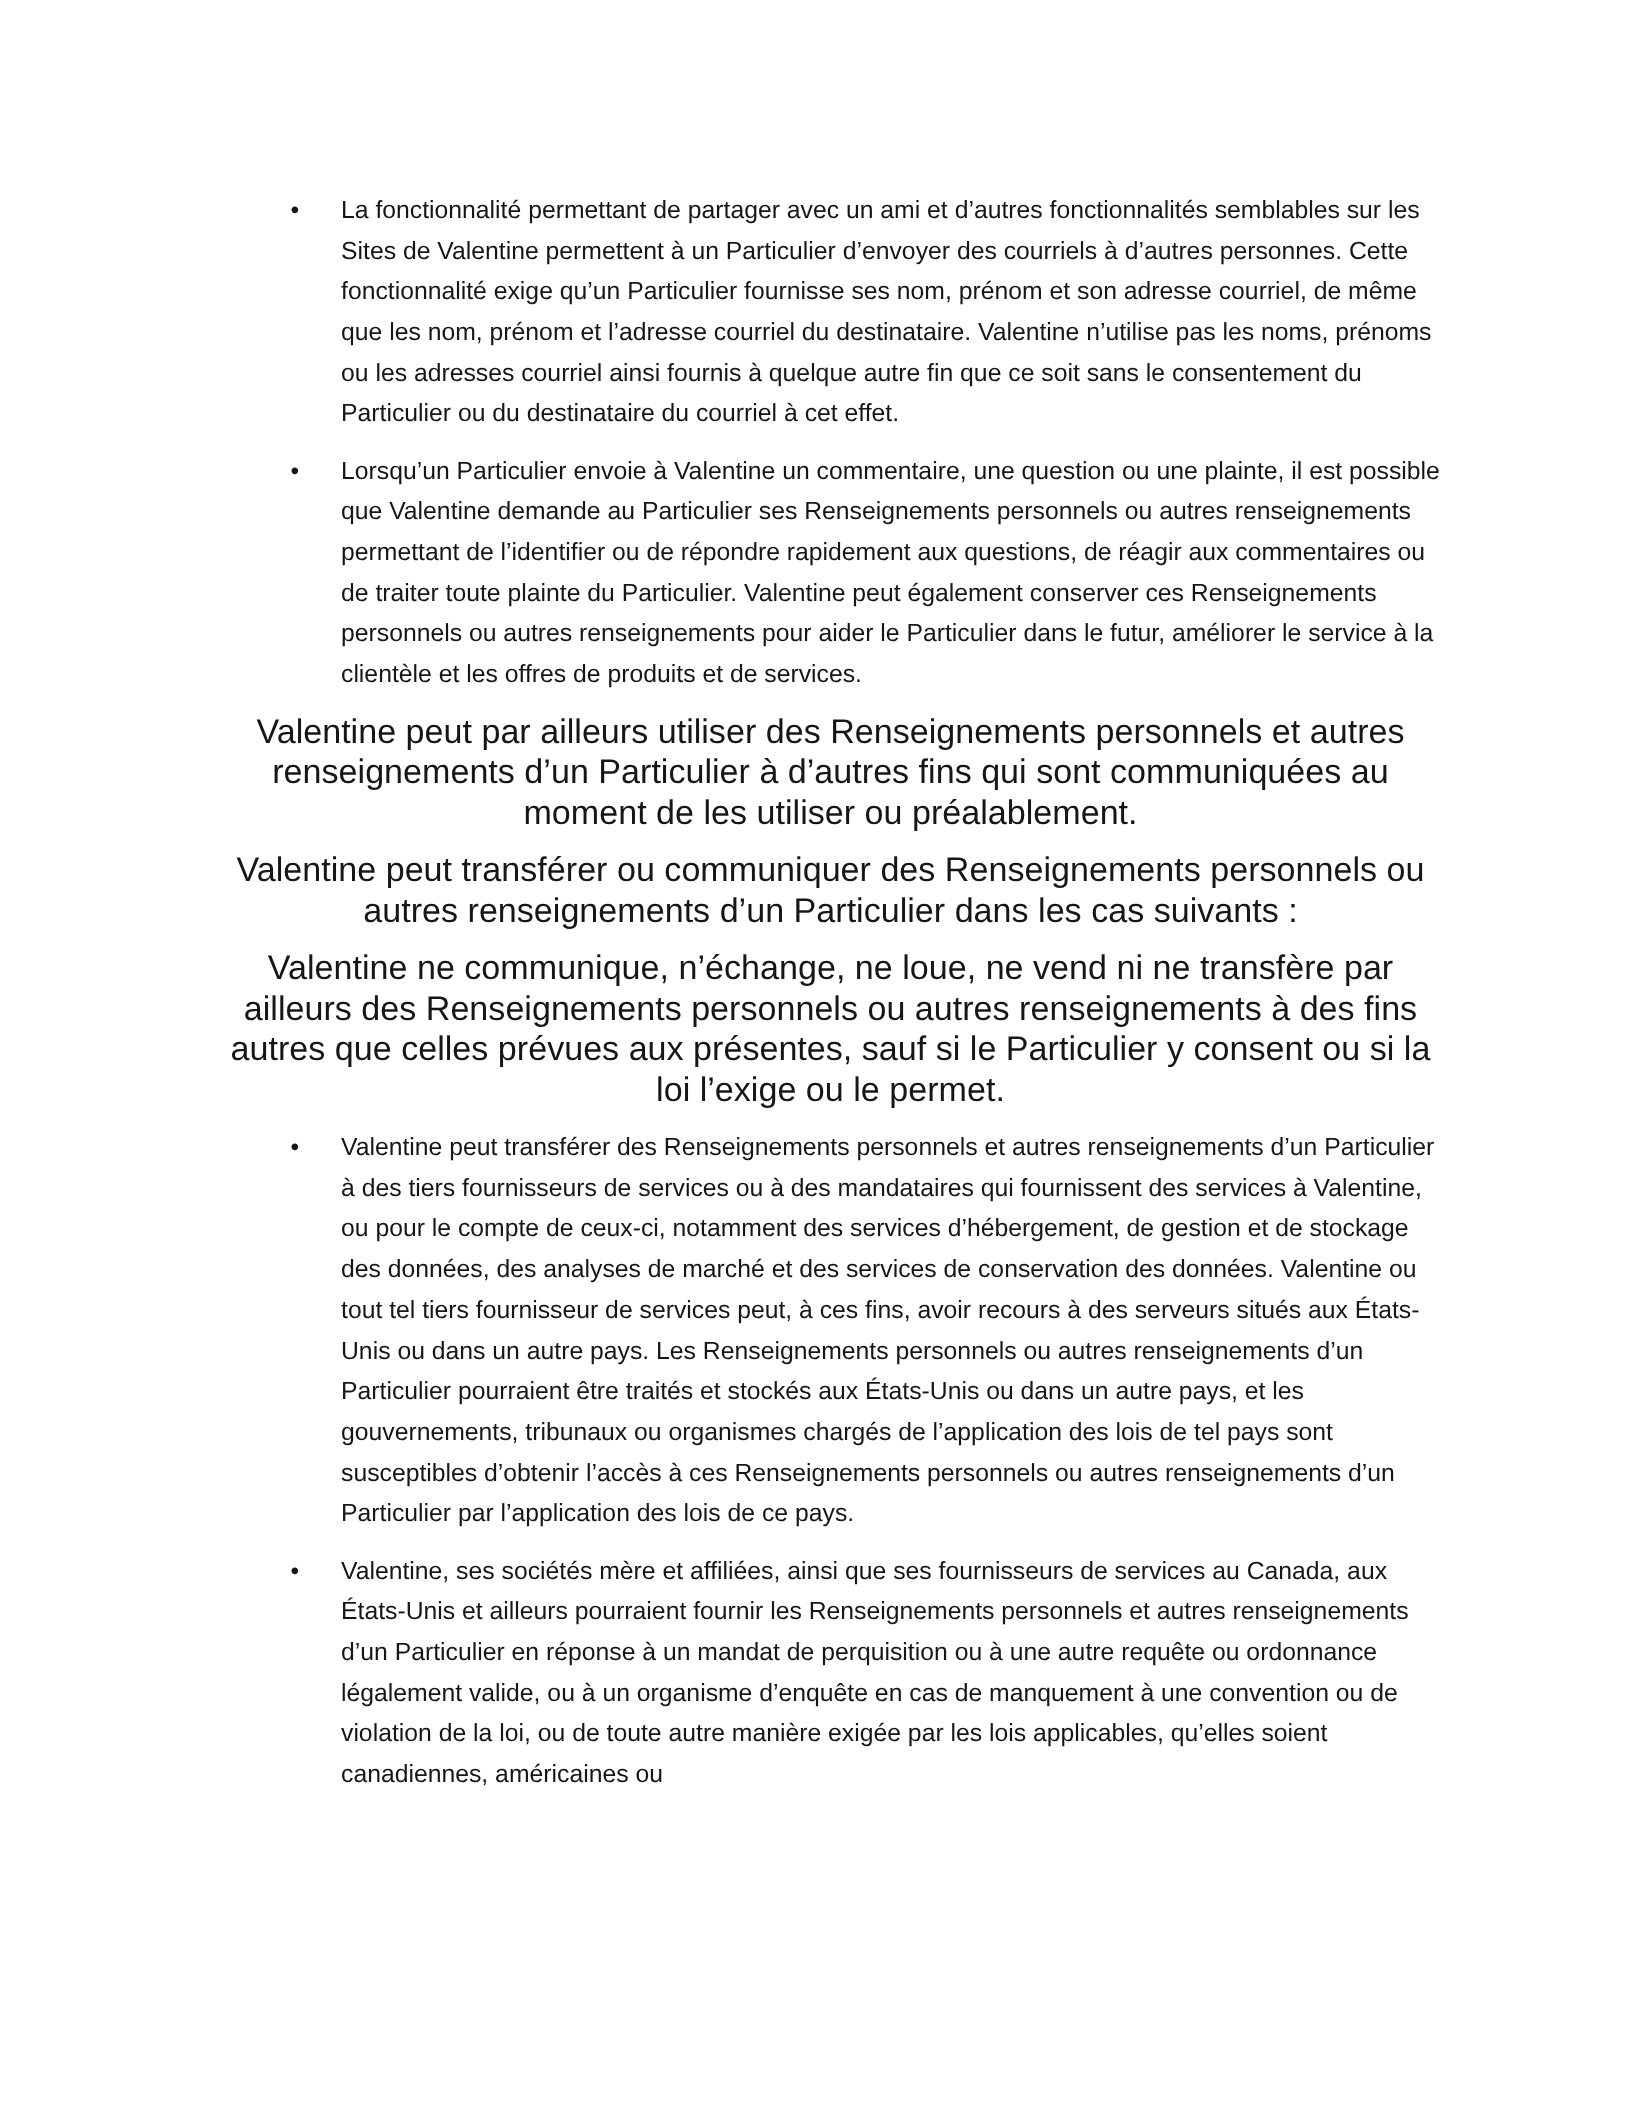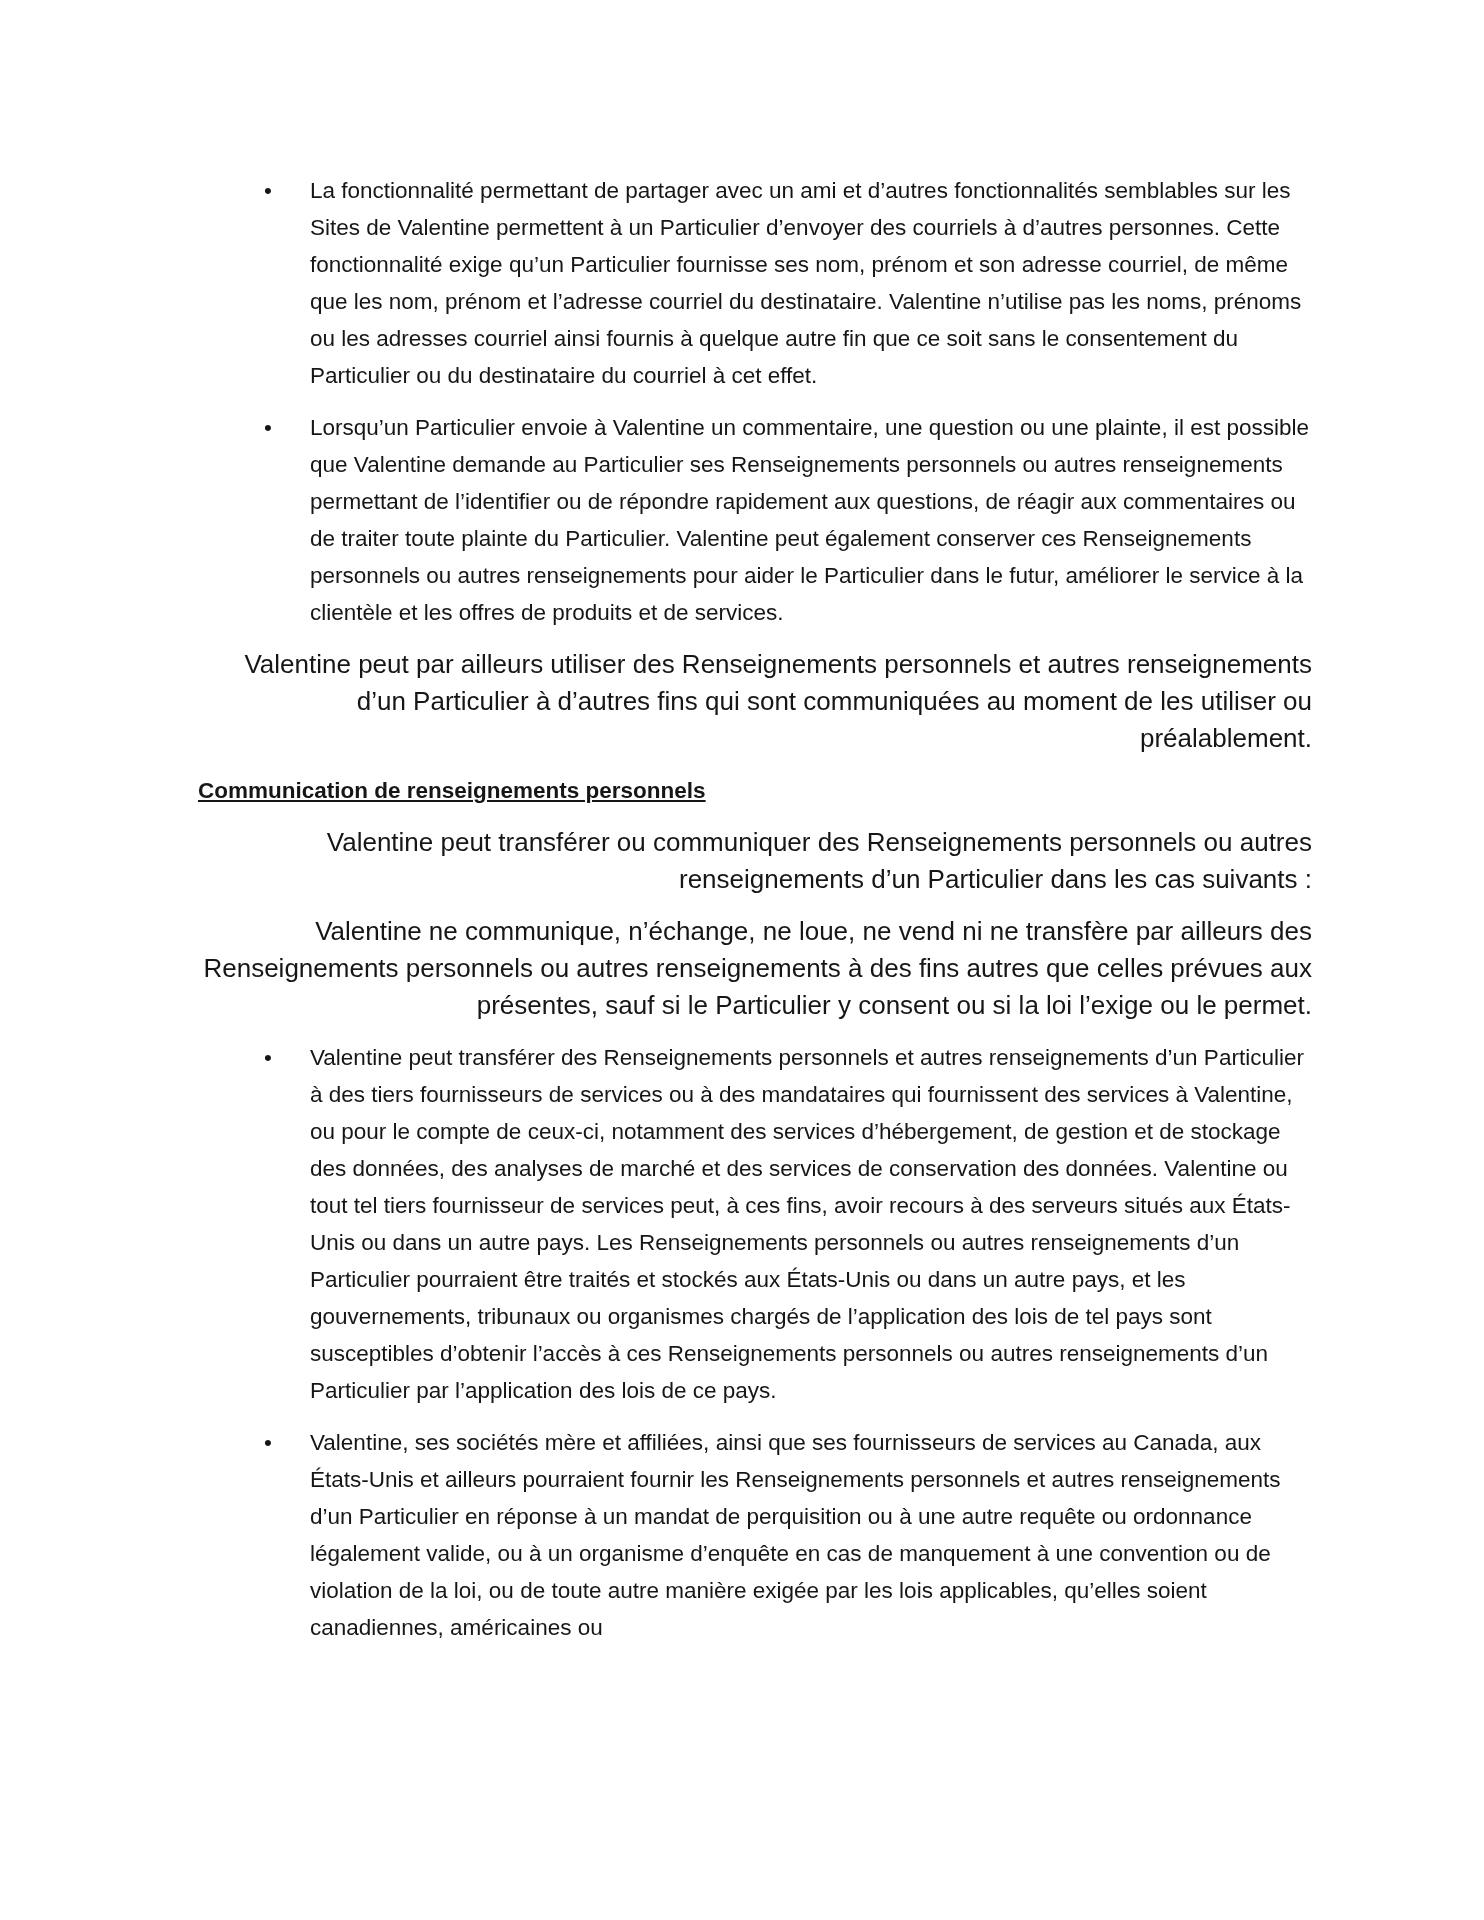--- a/index.html
+++ b/index.html
@@ -15,24 +15,24 @@
     color: #161616;
   }
   .page {
     box-sizing: border-box;
     width: 1484px;
     height: 1920px;
     padding: 172px 172px 0 198px;
     background: #ffffff;
   }
   .para {
-    font-size: 26px;
+    font-size: 31px;
     line-height: 37px;
     margin: 0 0 15px 0;
-    text-align: right;
+    text-align: center;
   }
   .heading {
     font-size: 22.5px;
     line-height: 37px;
     font-weight: bold;
     text-decoration: underline;
     margin: 0 0 15px 0;
   }
   ul.bullets {
     list-style: none;
@@ -65,21 +65,20 @@
       <span>La fonctionnalité permettant de partager avec un ami et d’autres fonctionnalités semblables sur les Sites de Valentine permettent à un Particulier d’envoyer des courriels à d’autres personnes. Cette fonctionnalité exige qu’un Particulier fournisse ses nom, prénom et son adresse courriel, de même que les nom, prénom et l’adresse courriel du destinataire. Valentine n’utilise pas les noms, prénoms ou les adresses courriel ainsi fournis à quelque autre fin que ce soit sans le consentement du Particulier ou du destinataire du courriel à cet effet.</span>
     </li>
     <li>
       <span class="marker">•</span>
       <span>Lorsqu’un Particulier envoie à Valentine un commentaire, une question ou une plainte, il est possible que Valentine demande au Particulier ses Renseignements personnels ou autres renseignements permettant de l’identifier ou de répondre rapidement aux questions, de réagir aux commentaires ou de traiter toute plainte du Particulier. Valentine peut également conserver ces Renseignements personnels ou autres renseignements pour aider le Particulier dans le futur, améliorer le service à la clientèle et les offres de produits et de services.</span>
     </li>
   </ul>
 
   <p class="para">Valentine peut par ailleurs utiliser des Renseignements personnels et autres renseignements d’un Particulier à d’autres fins qui sont communiquées au moment de les utiliser ou préalablement.</p>
 
-  <h2 class="heading">Communication de renseignements personnels</h2>
 
   <p class="para">Valentine peut transférer ou communiquer des Renseignements personnels ou autres renseignements d’un Particulier dans les cas suivants :</p>
 
   <p class="para">Valentine ne communique, n’échange, ne loue, ne vend ni ne transfère par ailleurs des Renseignements personnels ou autres renseignements à des fins autres que celles prévues aux présentes, sauf si le Particulier y consent ou si la loi l’exige ou le permet.</p>
 
   <ul class="bullets">
     <li>
       <span class="marker">•</span>
       <span>Valentine peut transférer des Renseignements personnels et autres renseignements d’un Particulier à des tiers fournisseurs de services ou à des mandataires qui fournissent des services à Valentine, ou pour le compte de ceux-ci, notamment des services d’hébergement, de gestion et de stockage des données, des analyses de marché et des services de conservation des données. Valentine ou tout tel tiers fournisseur de services peut, à ces fins, avoir recours à des serveurs situés aux États-Unis ou dans un autre pays. Les Renseignements personnels ou autres renseignements d’un Particulier pourraient être traités et stockés aux États-Unis ou dans un autre pays, et les gouvernements, tribunaux ou organismes chargés de l’application des lois de tel pays sont susceptibles d’obtenir l’accès à ces Renseignements personnels ou autres renseignements d’un Particulier par l’application des lois de ce pays.</span>
     </li>

